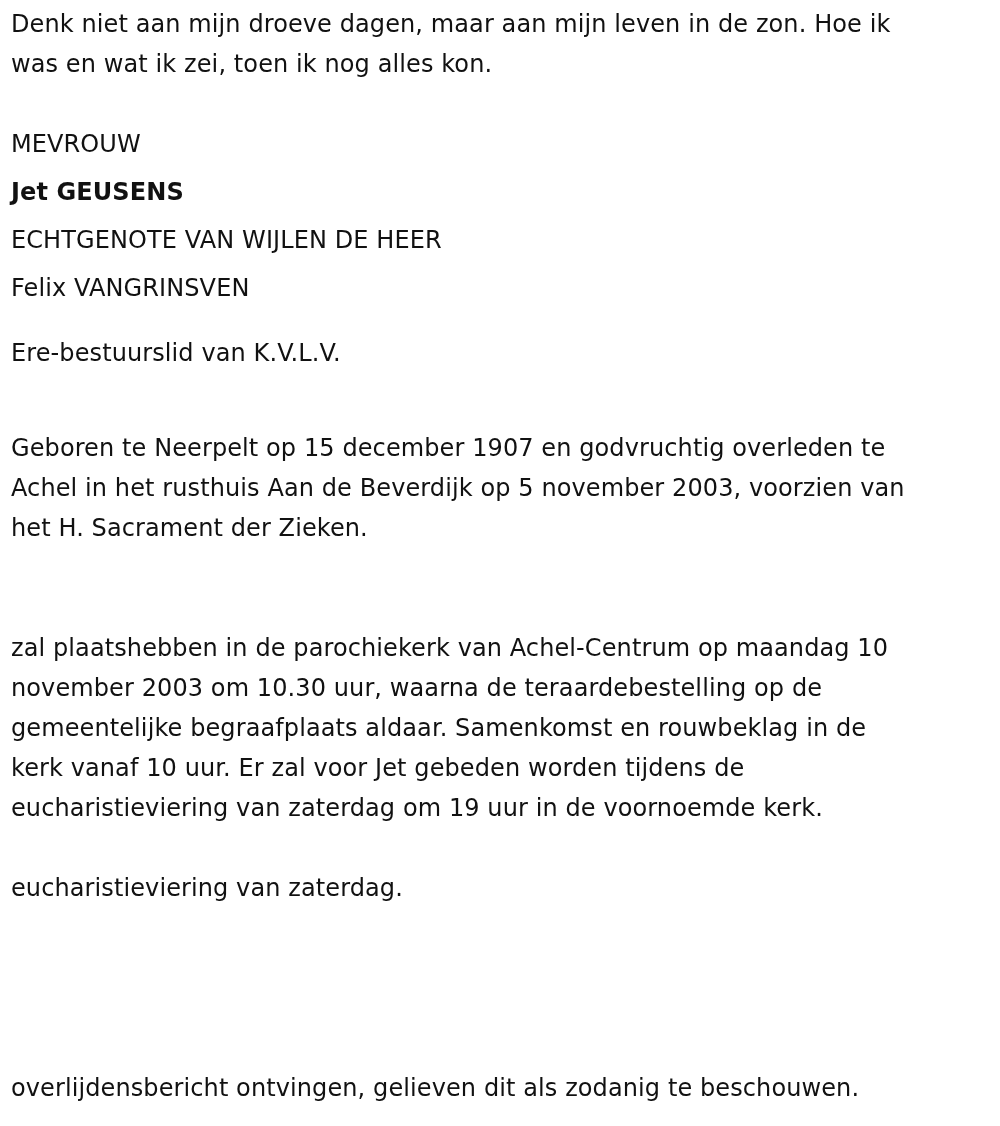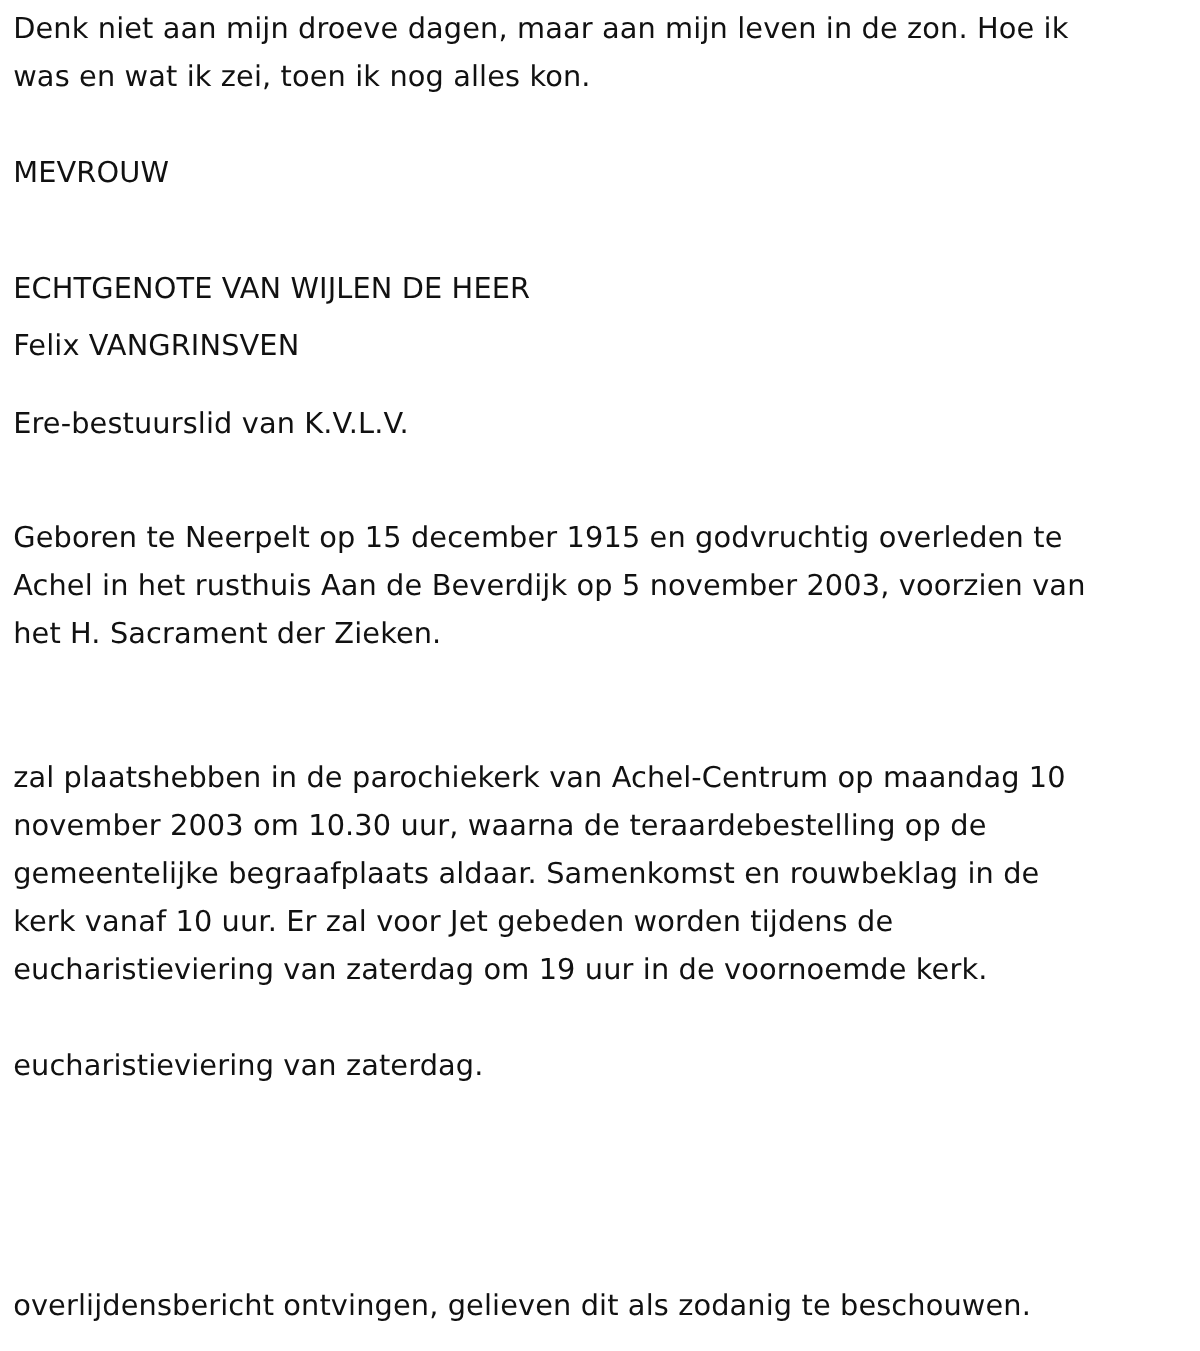--- a/index.html
+++ b/index.html
@@ -32,26 +32,27 @@
   </style>
 </head>
 <body>
 
 <div class="doc">
 
   <div class="line" style="top:9px">Denk niet aan mijn droeve dagen, maar aan mijn leven in de zon. Hoe ik</div>
   <div class="line" style="top:49px">was en wat ik zei, toen ik nog alles kon.</div>
 
   <div class="line" style="top:129px">MEVROUW</div>
+  <div class="line bold" style="top:177px">Jet GEUSENS</div>
   <div class="line" style="top:225px">ECHTGENOTE VAN WIJLEN DE HEER</div>
   <div class="line" style="top:273px">Felix VANGRINSVEN</div>
 
   <div class="line" style="top:338px">Ere-bestuurslid van K.V.L.V.</div>
 
-  <div class="line" style="top:433px">Geboren te Neerpelt op 15 december 1915 en godvruchtig overleden te</div>
+  <div class="line" style="top:433px">Geboren te Neerpelt op 15 december 1907 en godvruchtig overleden te</div>
   <div class="line" style="top:473px">Achel in het rusthuis Aan de Beverdijk op 5 november 2003, voorzien van</div>
   <div class="line" style="top:513px">het H. Sacrament der Zieken.</div>
 
   <div class="line" style="top:633px">zal plaatshebben in de parochiekerk van Achel-Centrum op maandag 10</div>
   <div class="line" style="top:673px">november 2003 om 10.30 uur, waarna de teraardebestelling op de</div>
   <div class="line" style="top:713px">gemeentelijke begraafplaats aldaar. Samenkomst en rouwbeklag in de</div>
   <div class="line" style="top:753px">kerk vanaf 10 uur. Er zal voor Jet gebeden worden tijdens de</div>
   <div class="line" style="top:793px">eucharistieviering van zaterdag om 19 uur in de voornoemde kerk.</div>
   <div class="line" style="top:873px">eucharistieviering van zaterdag.</div>
 

